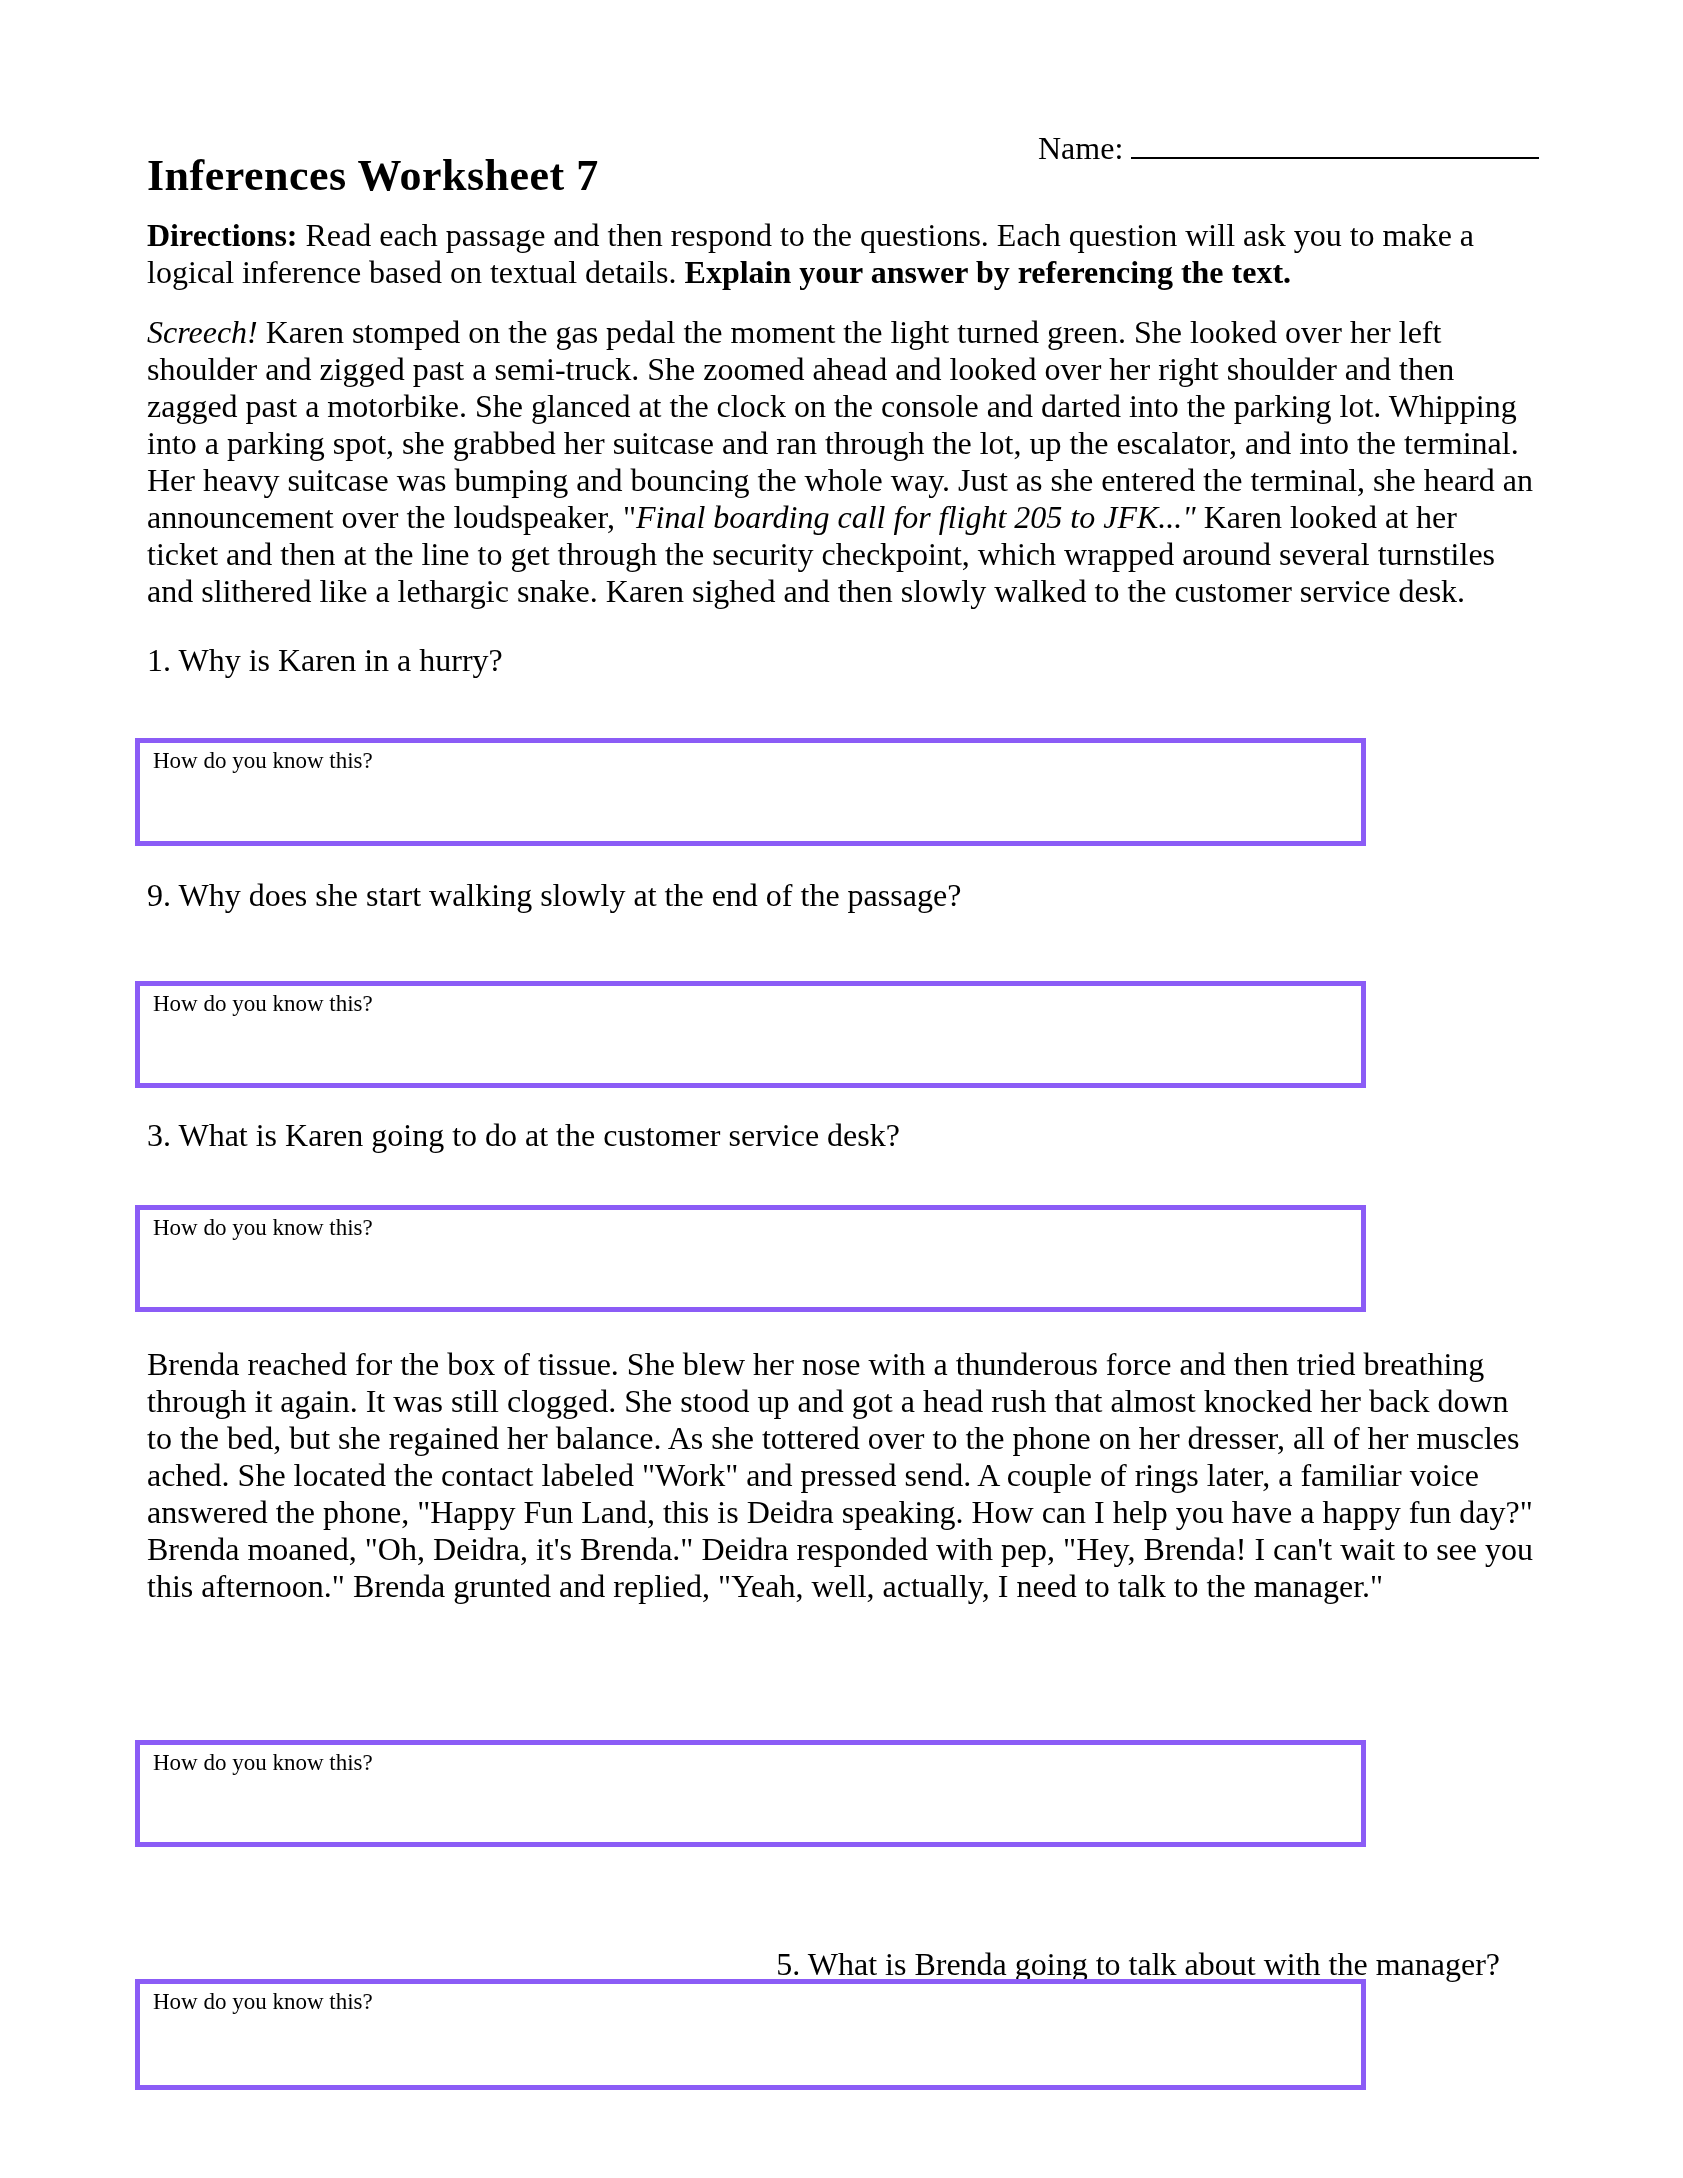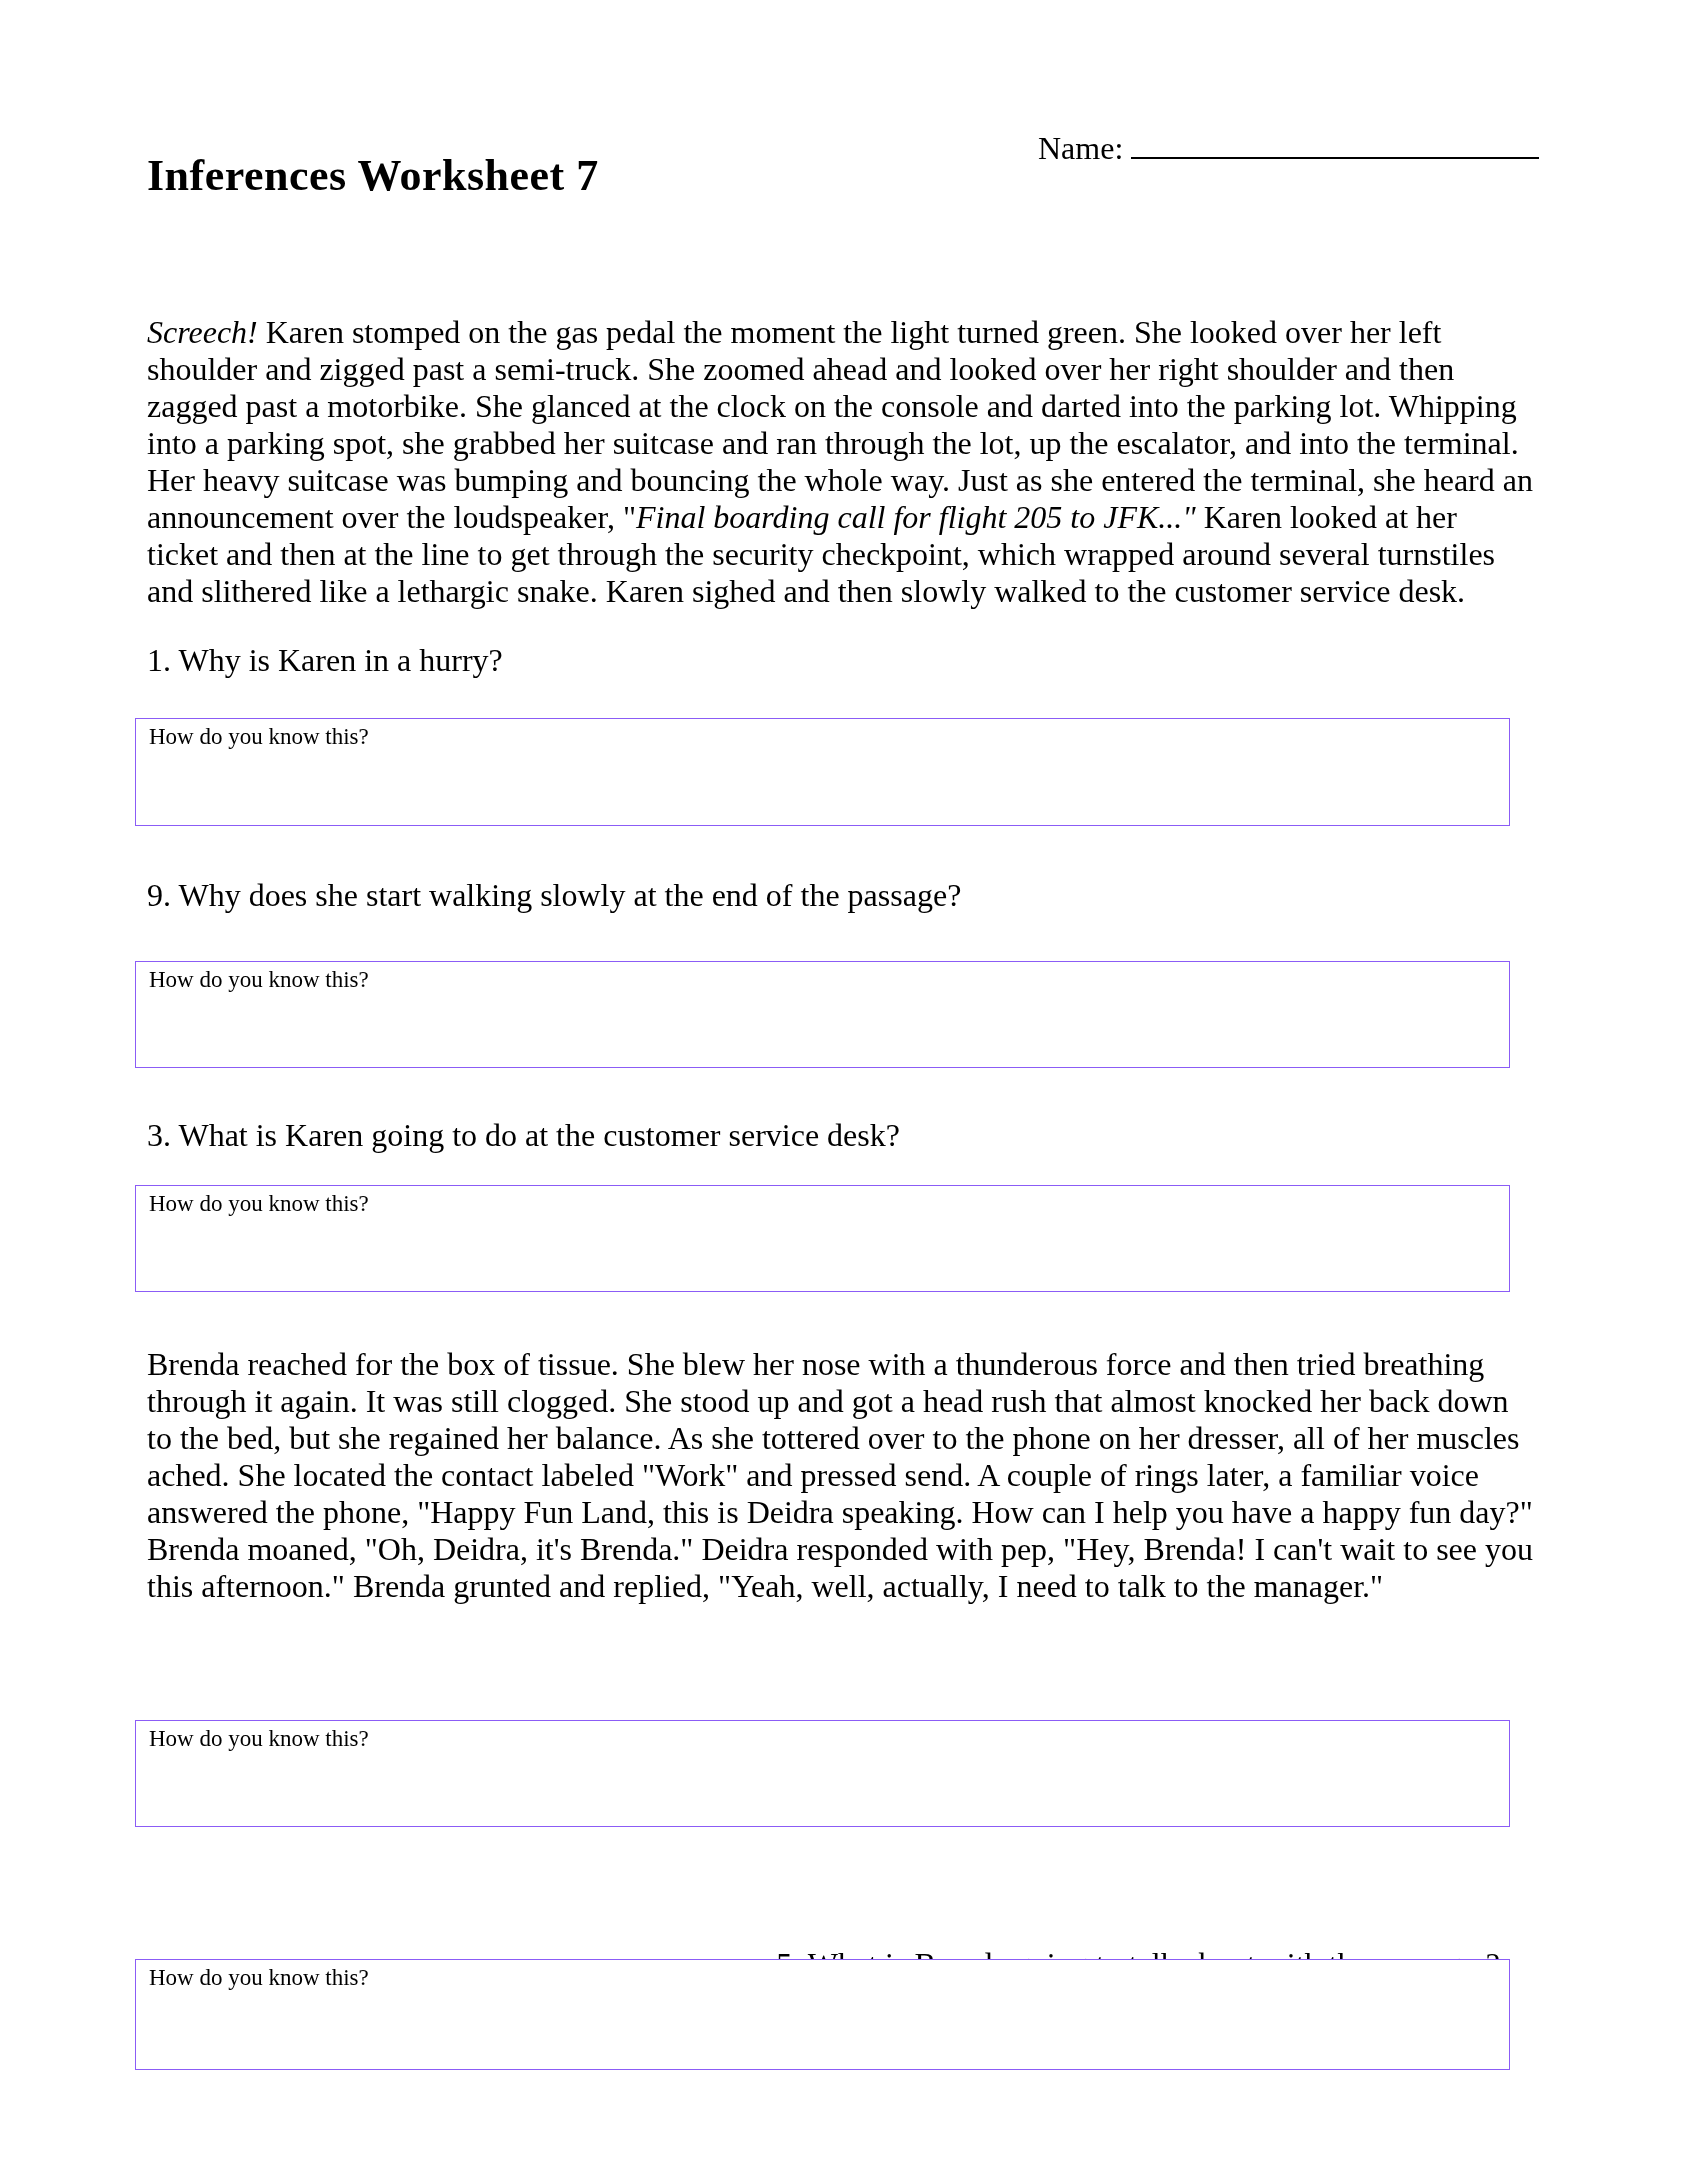--- a/index.html
+++ b/index.html
@@ -39,23 +39,24 @@
   }
   .q1 { top:642px; } .q2 { top:877px; } .q3 { top:1117px; }
   .q4 { top:1645px; } .q5 { top:1946px;align-items:flex-end; }
   .answer-line {
     flex:1 1 auto; height:0;
     border-bottom:2px solid #000;
     margin-left:14px; margin-bottom:5px;
     align-self:flex-end;
   }
   .abox {
-    position:absolute; left:135px; width:1375px;
-    border:1px solid #8b5cf6; box-sizing:border-box;
+    position:absolute; left:135px; width:1231px;
+    border:5px solid #8b5cf6; box-sizing:border-box;
     background:#ffffff;
+    margin-top:20px;
   }
   .b1 { top:718px;  height:108px; }
   .b2 { top:961px;  height:107px; }
   .b3 { top:1185px; height:107px; }
   .b4 { top:1720px; height:107px; }
   .b5 { top:1959px; height:111px; }
   .abox-label {
     display:block; font-size:23px; line-height:26px;
     padding:5px 0 0 13px;
   }
@@ -64,20 +65,21 @@
 <body>
 
 <div class="page">
 
   <div class="name-row">
     <span>Name:</span><span class="name-line"></span>
   </div>
 
   <div class="title">Inferences Worksheet 7</div>
 
+  <div class="directions"><span style="font-weight: bold;">Directions:</span><span> Read each passage and then respond to the questions. Each question will ask you to make a logical inference based on textual details. </span><span style="font-weight: bold;">Explain your answer by referencing the text.</span></div>
 
   <div class="passage passage-1"><span style="font-style: italic;">Screech!</span><span> Karen stomped on the gas pedal the moment the light turned green. She looked over her left shoulder and zigged past a semi-truck. She zoomed ahead and looked over her right shoulder and then zagged past a motorbike. She glanced at the clock on the console and darted into the parking lot. Whipping into a parking spot, she grabbed her suitcase and ran through the lot, up the escalator, and into the terminal. Her heavy suitcase was bumping and bouncing the whole way. Just as she entered the terminal, she heard an announcement over the loudspeaker, "</span><span style="font-style: italic;">Final boarding call for flight 205 to JFK..."</span><span> Karen looked at her ticket and then at the line to get through the security checkpoint, which wrapped around several turnstiles and slithered like a lethargic snake. Karen sighed and then slowly walked to the customer service desk.</span></div>
 
   <div class="q-row q1">
     <span>1. Why is Karen in a hurry?</span>
     <span class="answer-line"></span>
   </div>
   <div class="abox b1">
     <span class="abox-label">How do you know this?</span>
   </div>

